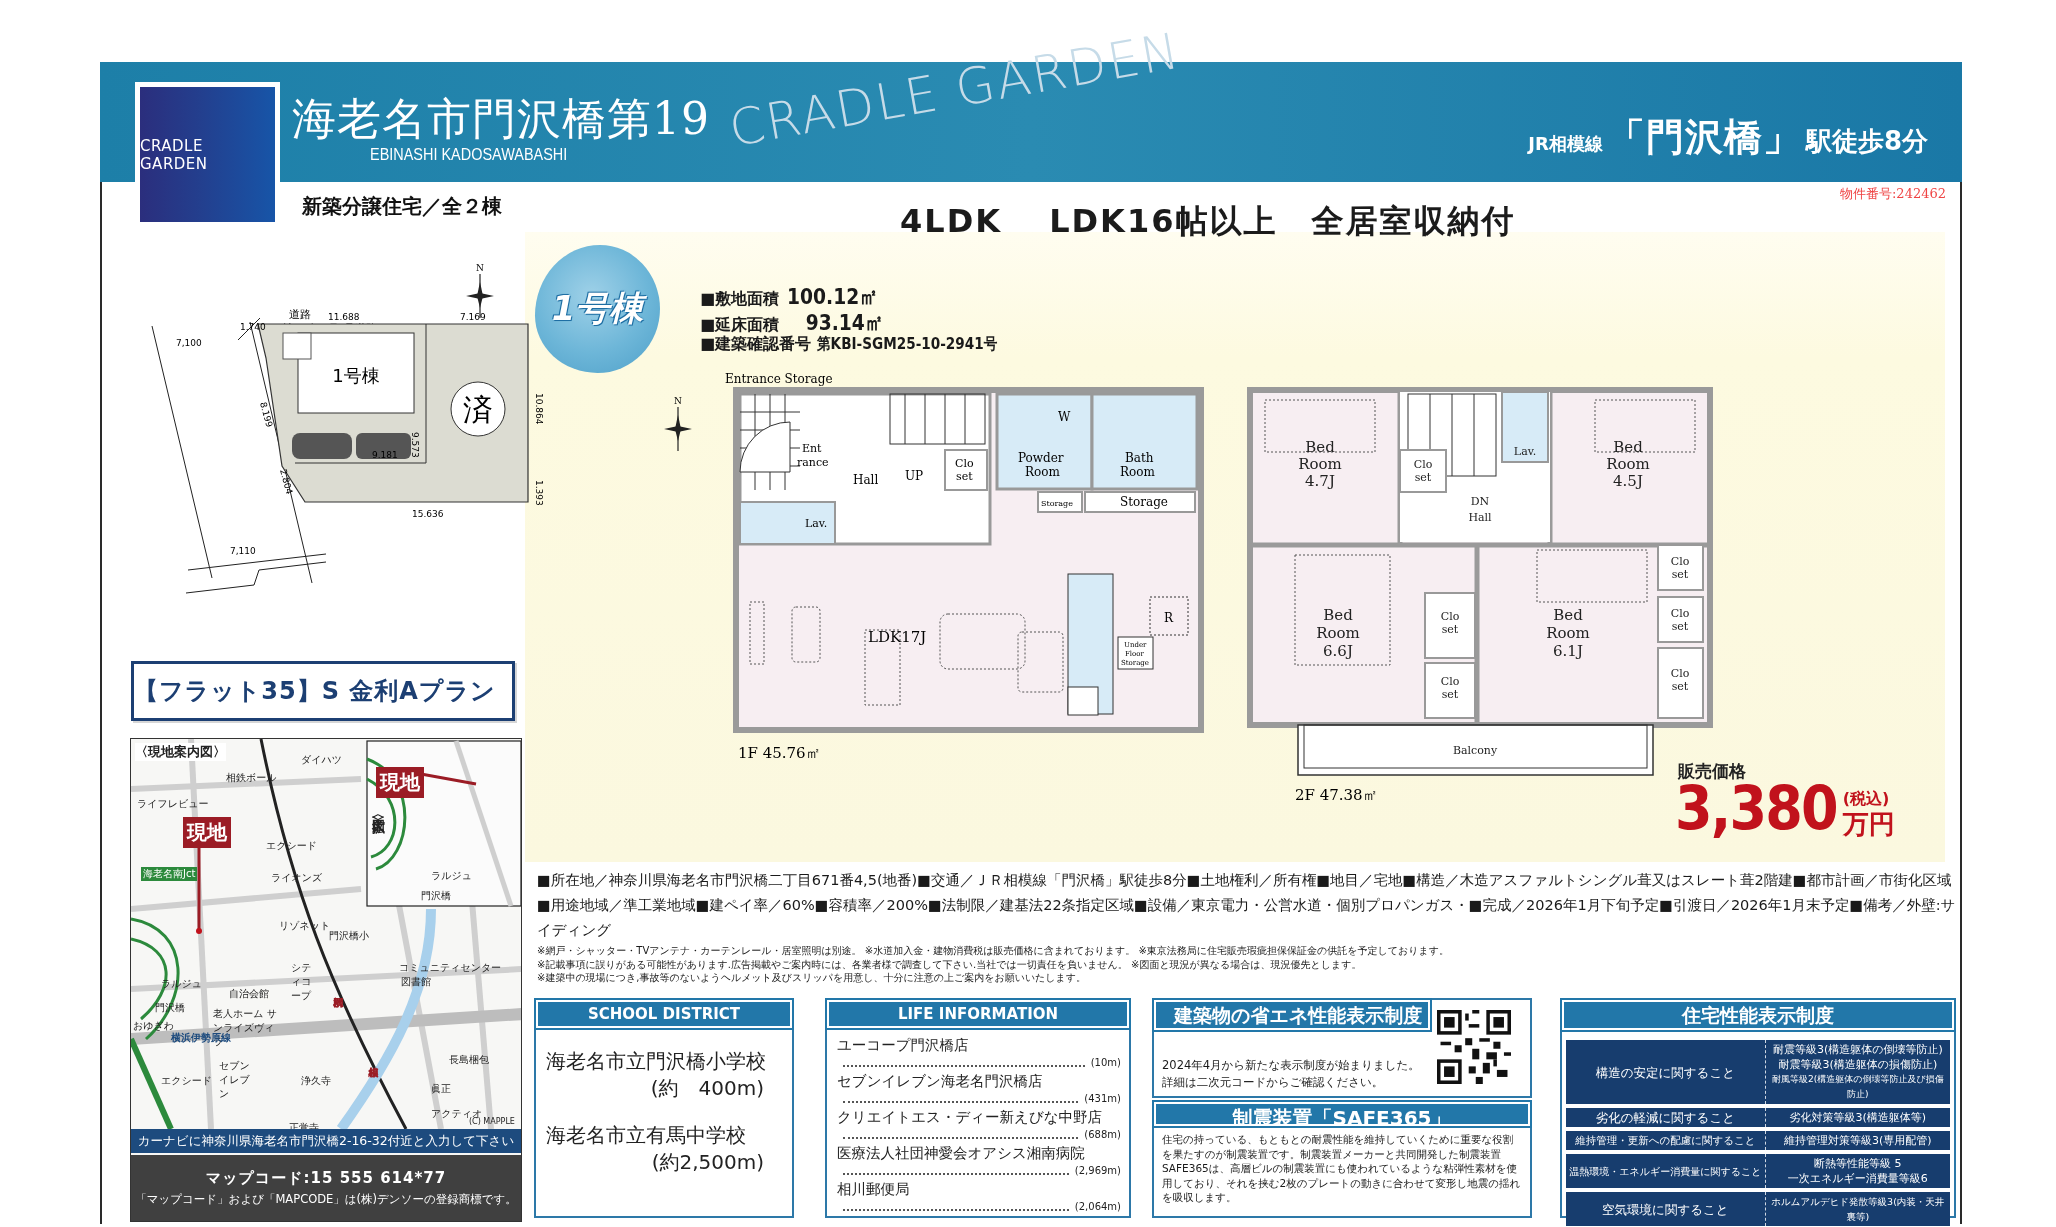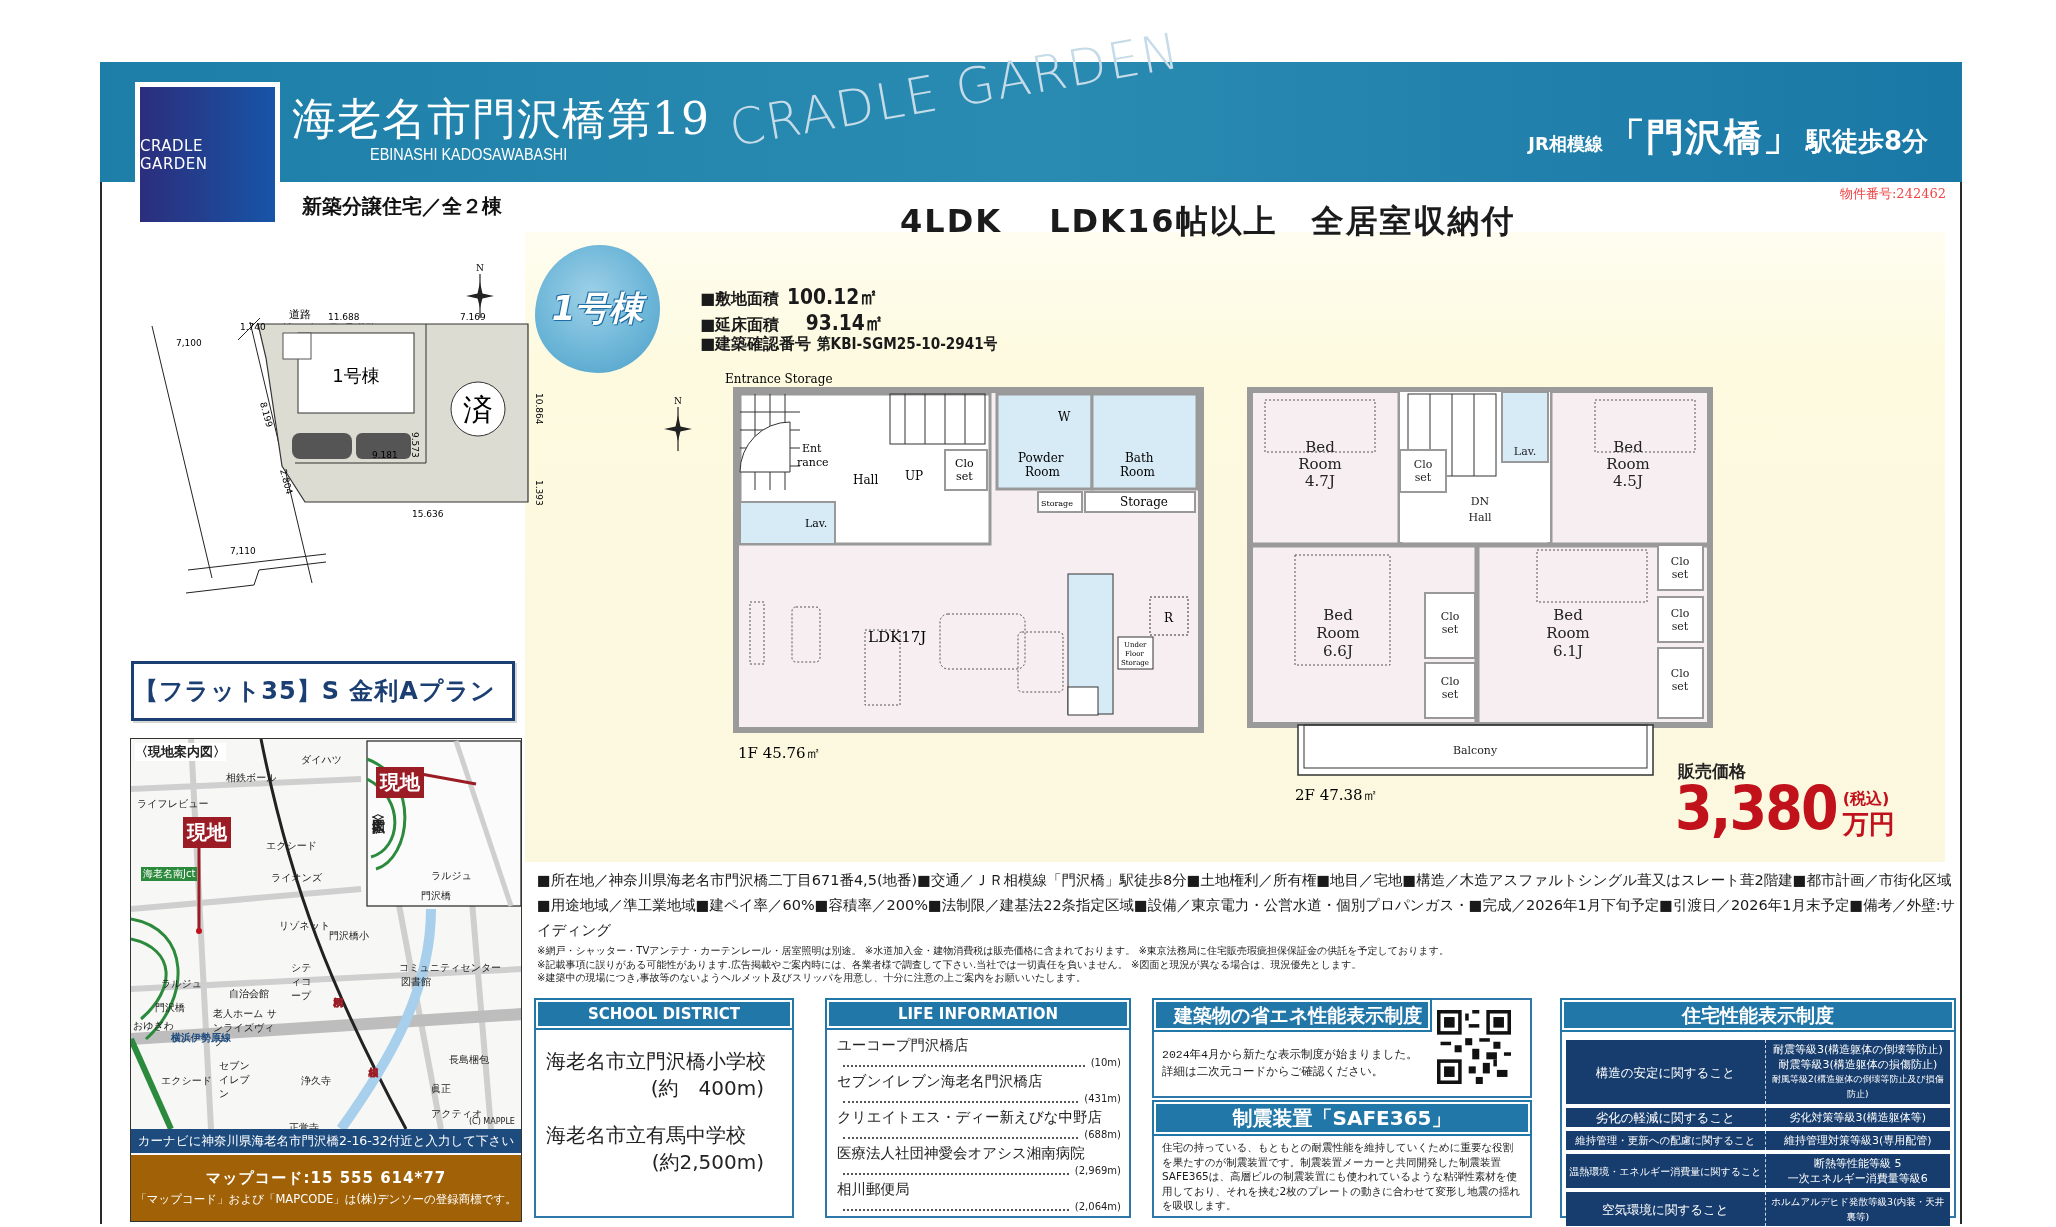--- a/index.html
+++ b/index.html
@@ -55,21 +55,21 @@
   #price-unit .man { font-size: 26px; line-height: 28px; }
 
   
   #flat35 { left: 131px; top: 661px; width: 384px; height: 60px; border: 3px solid #1c3f73; display: flex; align-items: center; justify-content: flex-start; background: #fff; box-shadow: 2px 2px 0 #d6d6d6; }
   #flat35 span { font-size: 24px; font-weight: bold; color: #1c3f73; letter-spacing: 1px; }
 
   
   #map { left: 130px; top: 738px; width: 392px; height: 484px; border: 1.5px solid #333; background: #f7f7f5; overflow: hidden; }
   #map-title { left: 4px; top: 4px; font-size: 13px; font-weight: bold; color: #222; background: #fff; }
   #map-bottom1 { position: absolute; left: 0; bottom: 68px; width: 100%; height: 24px; background: #1d4b7e; color: #fff; font-size: 12.5px; display: flex; align-items: center; justify-content: center; }
-  #map-bottom2 { position: absolute; left: 0; bottom: 0; width: 100%; height: 66px; background: #a16207; color: #fff; display: flex; flex-direction: column; align-items: center; justify-content: center; }
+  #map-bottom2 { position: absolute; left: 0; bottom: 0; width: 100%; height: 66px; background: #404040; color: #fff; display: flex; flex-direction: column; align-items: center; justify-content: center; }
   #map-bottom2 .code { font-size: 15px; font-weight: bold; letter-spacing: 1px; }
   #map-bottom2 .tm { font-size: 11.5px; margin-top: 4px; }
   .map-lbl { position: absolute; font-size: 10px; color: #222; white-space: nowrap; }
   .genchi { position: absolute; background: #9b1c25; color: #fff; font-weight: bold; font-size: 20px; padding: 2px 4px; }
 
   
   #info { left: 537px; top: 868px; width: 1420px; font-size: 14.5px; line-height: 25px; color: #1a1a1a; }
   #notes { left: 537px; top: 944px; width: 1420px; font-size: 10px; line-height: 13.5px; color: #1a1a1a; }
 
   
@@ -80,24 +80,24 @@
   #school .item { padding: 0 10px; margin-top: 20px; font-size: 20px; line-height: 27px; color: #222; }
   #school .dist { text-align: right; padding-right: 18px; font-size: 20px; }
   #life { left: 825px; top: 998px; width: 306px; height: 220px; }
   #life .box-head { font-size: 15px; height: 28px; line-height: 24px; }
   #life ul { list-style: none; padding: 8px 8px 0 10px; }
   #life li { font-size: 14.5px; line-height: 18px; color: #222; }
   #life li .d { display: flex; justify-content: center; padding-left: 6px; font-size: 10px; }
   #life li .dots { flex: 1; border-bottom: 2px dotted #555; margin: 0 6px 5px 0; }
   #energy { left: 1152px; top: 998px; width: 380px; height: 100px; }
   #energy .box-head { font-size: 19px; height: 30px; line-height: 26px; text-align: left; padding-left: 18px; margin-right: 100px; }
-  #energy .txt { font-size: 11.5px; line-height: 17px; padding: 16px 8px; font-family: Liberation Mono, monospace; }
+  #energy .txt { font-size: 11.5px; line-height: 17px; padding: 27px 8px; }
   #qr { left: 1437px; top: 1010px; width: 74px; height: 74px; background: #fff; }
   #safe { left: 1152px; top: 1100px; width: 380px; height: 118px; }
-  #safe .box-head { font-size: 20px; height: 32px; line-height: 28px; }
+  #safe .box-head { font-size: 20px; height: 24px; line-height: 28px; }
   #safe .txt { font-size: 10.5px; line-height: 14.5px; padding: 6px 8px; }
   #perf { left: 1560px; top: 998px; width: 396px; height: 220px; }
   #perf .box-head { font-size: 19px; height: 30px; line-height: 26px; }
   #perf table { border-collapse: separate; border-spacing: 0 4px; width: 100%; padding: 6px 4px 0 4px; }
   #perf td { background: #173d6e; color: #fff; font-size: 11.5px; text-align: center; padding: 2px 3px; line-height: 15px; }
   #perf td.l { width: 52%; border-right: 1px dashed #cfd8e4; font-size: 12.5px; }
   #perf td.r { font-size: 11px; }
 </style>
 </head>
 <body>

